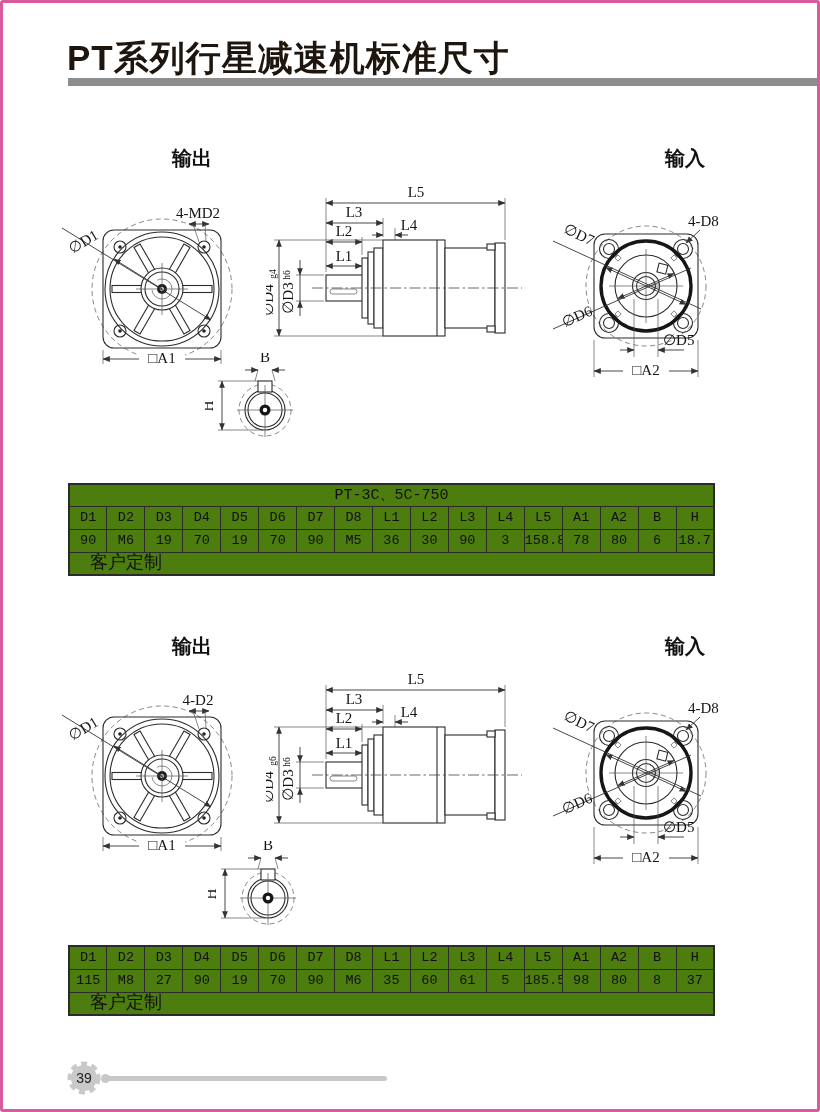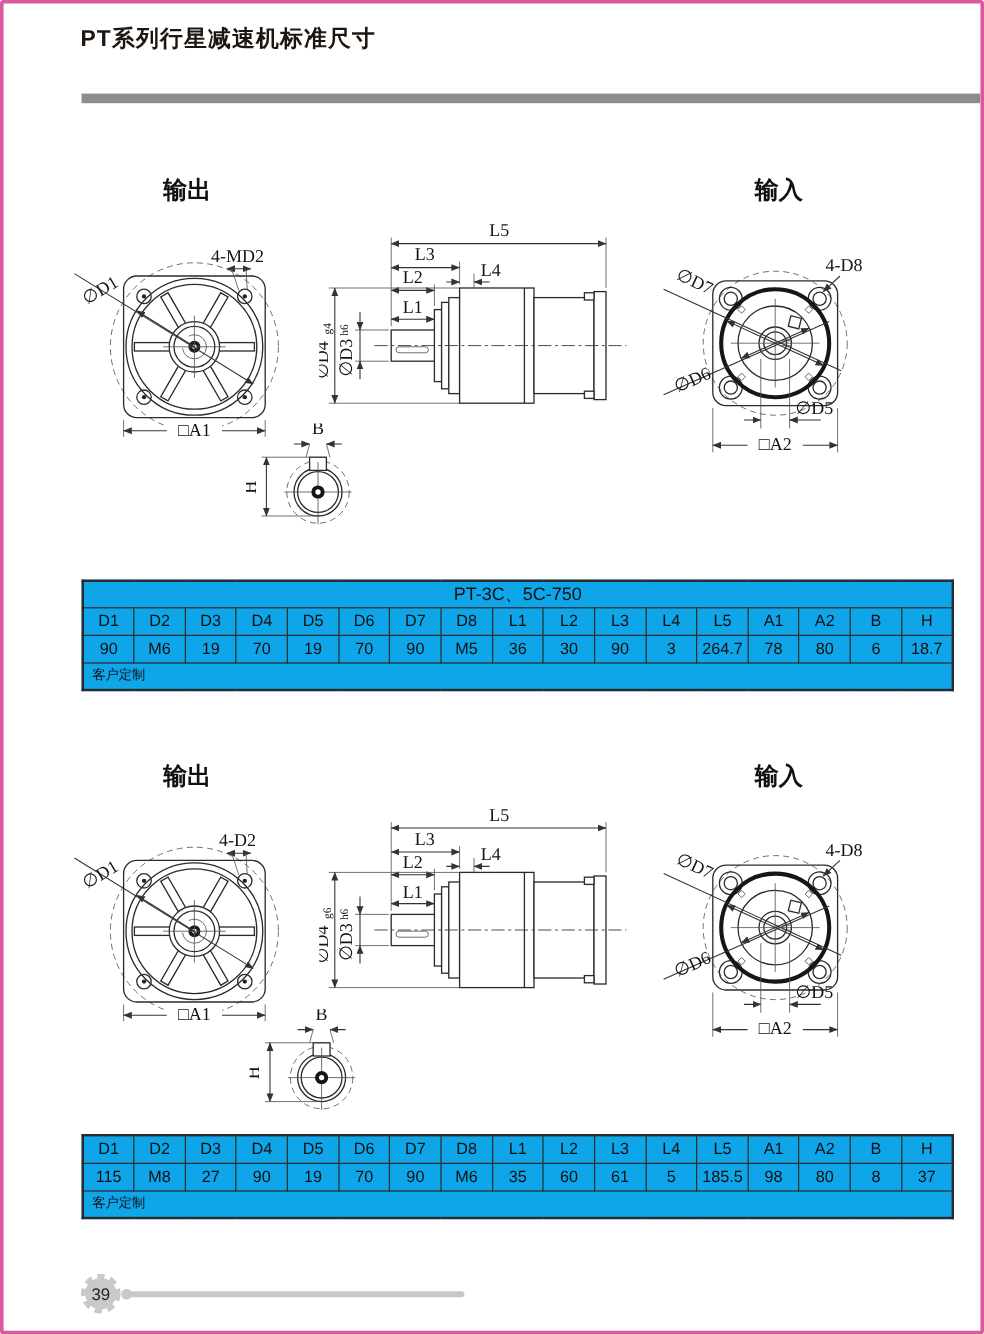--- a/index.html
+++ b/index.html
@@ -2,44 +2,44 @@
 <html><head>
 <meta charset="utf-8">
 <style>
   html,body{margin:0;padding:0;background:#fff;}
   .page{
     position:relative;width:820px;height:1112px;box-sizing:border-box;
     background:#fff;border:3px solid #d95a9e;border-radius:3px;overflow:hidden;
     font-family:"Liberation Sans",sans-serif;
   }
   .page-title{
-    position:absolute;left:64px;top:16px;font-size:19px;font-weight:700;
+    position:absolute;left:64px;top:32px;font-size:35px;font-weight:700;
     color:#1d150e;letter-spacing:1px;white-space:nowrap;
   }
   .title-bar{position:absolute;left:65px;top:75px;width:749px;height:8px;background:#8d8d8d;}
-  .view-label{position:absolute;font-size:20px;font-weight:700;color:#111;white-space:nowrap;}
+  .view-label{position:absolute;font-size:20px;font-weight:700;color:#111;white-space:nowrap;margin-left:36px;}
   .drawing{position:absolute;}
   
   .ln{stroke:#2b2b2b;stroke-width:1.1;fill:none;}
   .thk{stroke:#161616;stroke-width:3.4;fill:none;}
   .thin{stroke:#555;stroke-width:0.7;fill:none;}
   .dim{stroke:#333;stroke-width:0.9;fill:none;}
   .dashed{stroke-dasharray:5,3.5;}
   .cl{stroke:#444;stroke-width:0.8;fill:none;stroke-dasharray:11,3,2.5,3;}
   .wfill{fill:#fff;}
   text.dt{font:15px "Liberation Serif",serif;fill:#141414;}
   text.dts{font:9.5px "Liberation Serif",serif;fill:#141414;}
   
   .dims-table{
-    position:absolute;left:65px;width:727px;border-collapse:collapse;table-layout:fixed;
-    font-family:Liberation Sans, sans-serif;color:#111;border:2px solid #2b2b2b;background:#0ea5e9;
+    position:absolute;left:65px;width:647px;border-collapse:collapse;table-layout:fixed;
+    font-family:Liberation Mono, monospace;color:#111;border:2px solid #2b2b2b;background:#4d7c0f;
   }
   .dims-table td{border:1px solid #2b2b2b;text-align:center;font-size:13.5px;padding:0;height:22px;line-height:22px;overflow:hidden;}
   .dims-table tr.t-title td{font-size:15px;height:21px;line-height:21px;}
-  .dims-table tr.t-foot td{text-align:left;padding-left:7px;font-size:11px;height:21px;line-height:21px;}
+  .dims-table tr.t-foot td{text-align:left;padding-left:20px;font-size:18px;height:21px;line-height:21px;}
   
   .pageno-gear{position:absolute;left:62px;top:1056px;}
   .footer-knob{position:absolute;left:98px;top:1071px;width:9px;height:9px;border-radius:50%;background:#c8c8c8;}
   .footer-line{position:absolute;left:104px;top:1073px;width:280px;height:5px;border-radius:3px;background:#c8c8c8;}
 </style>
 </head>
 <body>
 
 <svg width="0" height="0" style="position:absolute">
   <defs>
@@ -254,21 +254,21 @@
       <td>19</td>
       <td>70</td>
       <td>19</td>
       <td>70</td>
       <td>90</td>
       <td>M5</td>
       <td>36</td>
       <td>30</td>
       <td>90</td>
       <td>3</td>
-      <td>264.7</td>
+      <td>158.8</td>
       <td>78</td>
       <td>80</td>
       <td>6</td>
       <td>18.7</td>
     </tr>
     <tr class="t-foot">
           <td colspan="17">客户定制</td>
         </tr>
   </tbody>
     </table>

